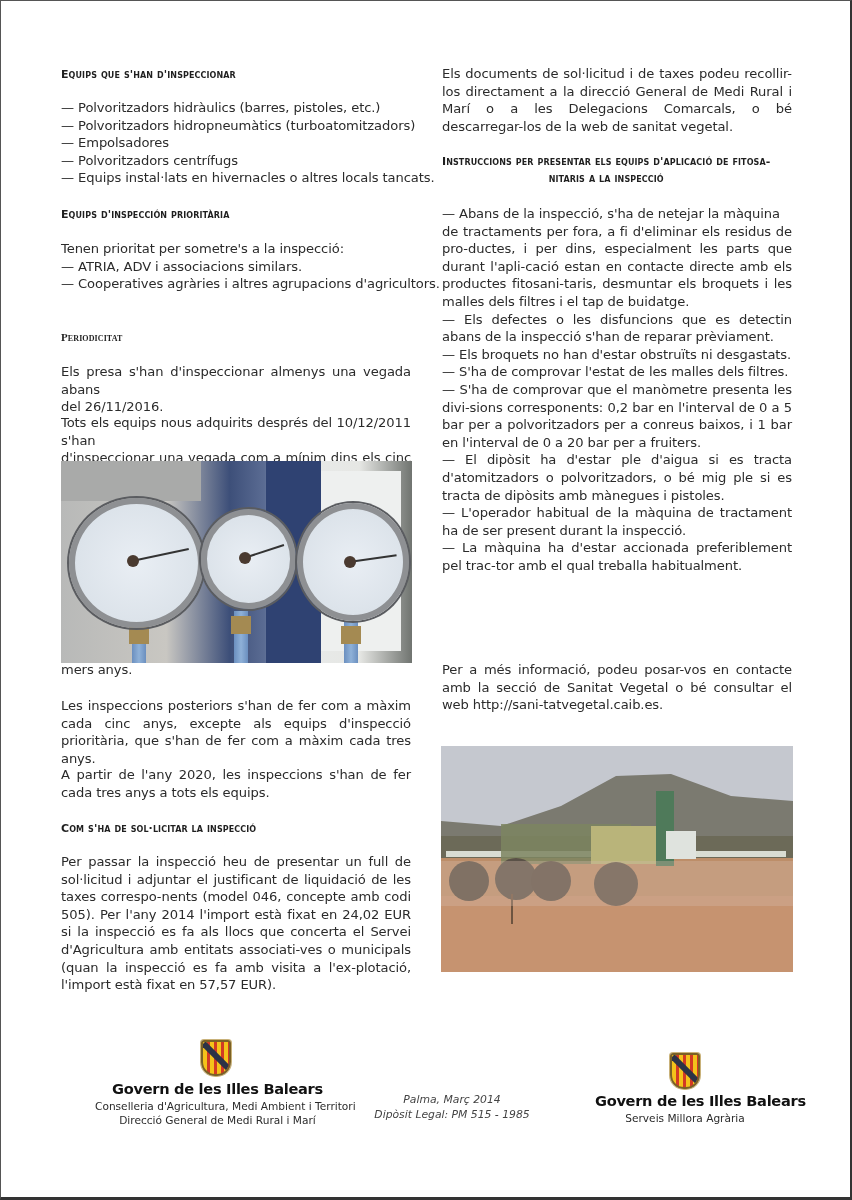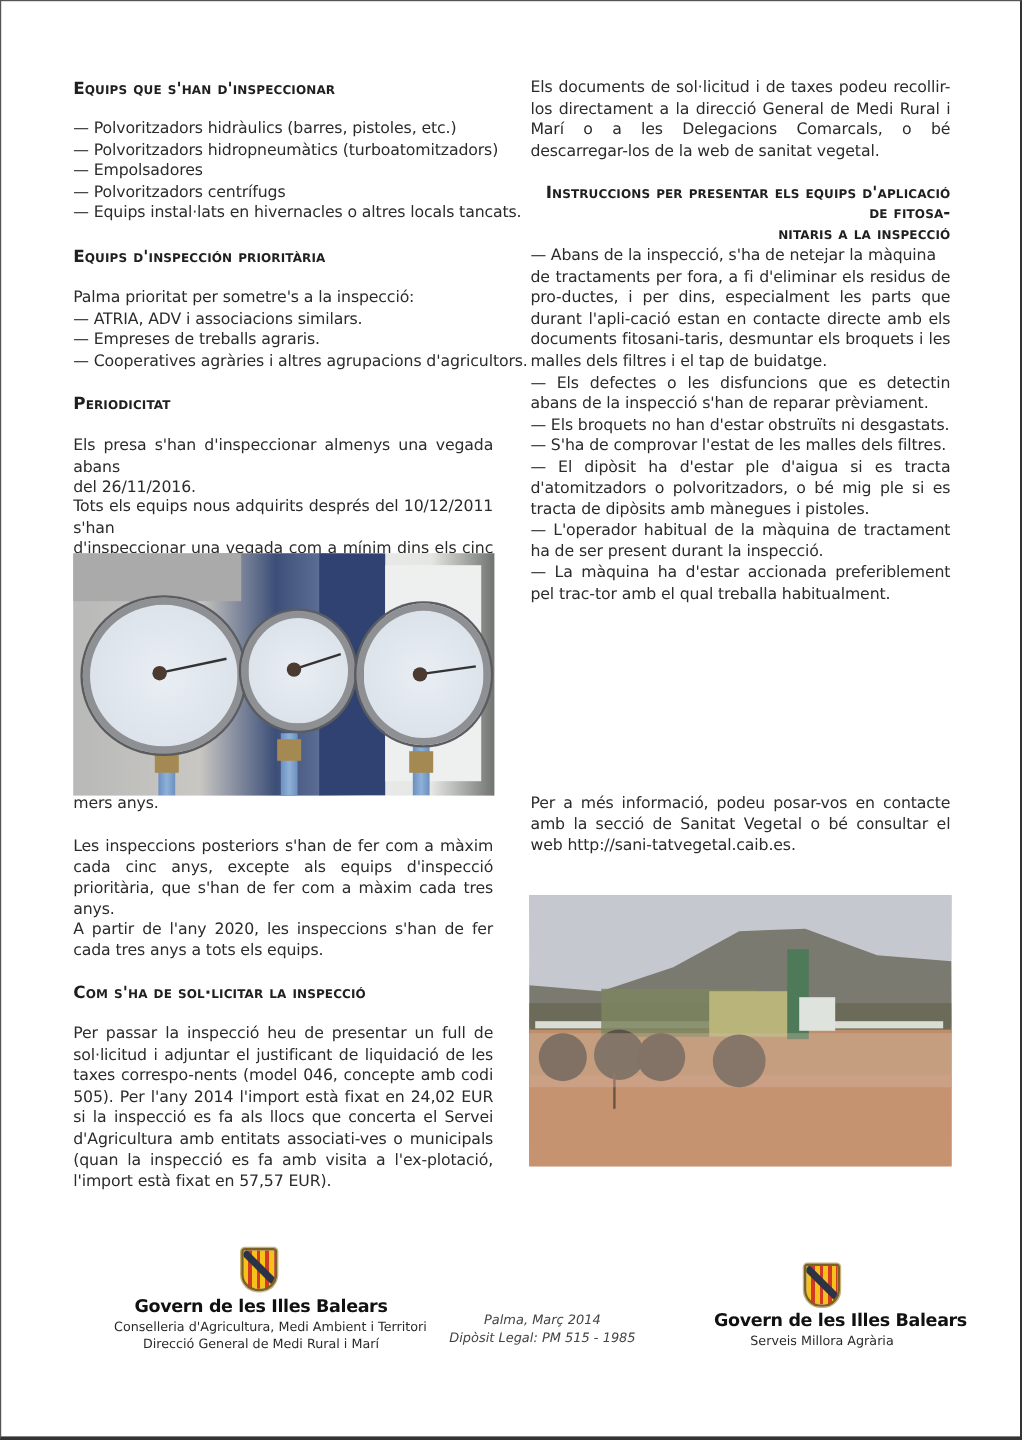--- a/index.html
+++ b/index.html
@@ -23,25 +23,25 @@
     text-align: justify;
     letter-spacing: -0.1px;
   }
   .col-left { left: 61px; top: 0; width: 350px; }
   .col-right { left: 442px; top: 0; width: 350px; }
 
   .heading {
     position: absolute;
     font-variant: small-caps;
     font-weight: bold;
-    font-size: 14px;
+    font-size: 11px;
     letter-spacing: 0.1px;
     line-height: 17px;
     color: #1f1f1f;
-    text-align: right;
+    text-align: center;
   }
   .block { position: absolute; left: 0; width: 100%; }
   .block p { text-align: justify; }
   .list-item { text-align: left; white-space: nowrap; }
   .bl { text-align: left; }
 
   .photo {
     position: absolute;
     overflow: hidden;
   }
@@ -86,27 +86,26 @@
   <div class="block" style="top:99px;">
     <div class="list-item">— Polvoritzadors hidràulics (barres, pistoles, etc.)</div>
     <div class="list-item">— Polvoritzadors hidropneumàtics (turboatomitzadors)</div>
     <div class="list-item">— Empolsadores</div>
     <div class="list-item">— Polvoritzadors centrífugs</div>
     <div class="list-item">— Equips instal·lats en hivernacles o altres locals tancats.</div>
   </div>
 
   <div class="heading" style="top:206px;">Equips d'inspección prioritària</div>
   <div class="block" style="top:240px;">
-    <div class="list-item">Palma prioritat per sometre's a la inspecció:</div>
+    <div class="list-item">Tenen prioritat per sometre's a la inspecció:</div>
     <div class="list-item">— ATRIA, ADV i associacions similars.</div>
-    <div class="list-item">— Empreses de treballs agraris.</div>
     <div class="list-item">— Cooperatives agràries i altres agrupacions d'agricultors.</div>
   </div>
 
-  <div class="heading" style="top:329px;">Periodicitat</div>
+  <div class="heading" style="top:329px;font-family:Liberation Serif, serif;">Periodicitat</div>
   <div class="block" style="top:363px;">
     <div style="text-align:justify; text-align-last:justify;">Els presa s'han d'inspeccionar almenys una vegada abans</div>
     <div class="bl">del 26/11/2016.</div>
   </div>
   <div class="block" style="top:414px;">
     <div style="text-align:justify; text-align-last:justify;">Tots els equips nous adquirits després del 10/12/2011 s'han</div>
     <div style="text-align:justify; text-align-last:justify;">d'inspeccionar una vegada com a mínim dins els cinc pri-</div>
   </div>
   <div class="block" style="top:661px;">
     <div class="bl">mers anys.</div>
@@ -154,24 +153,25 @@
     <p>Els documents de sol·licitud i de taxes podeu recollir-los directament a la direcció General de Medi Rural i Marí o a les Delegacions Comarcals, o bé descarregar-los de la web de sanitat vegetal.</p>
   </div>
 
   <div class="heading" style="top:153px;">
     <div>Instruccions per presentar els equips d'aplicació de fitosa-</div>
     <div>nitaris a la inspecció</div>
   </div>
 
   <div class="block" style="top:205px;">
     <p class="bl">— Abans de la inspecció, s'ha de netejar la màquina</p>
-    <p>de tractaments per fora, a fi d'eliminar els residus de pro-ductes, i per dins, especialment les parts que durant l'apli-cació estan en contacte directe amb els documents fitosani-taris, desmuntar els broquets i les malles dels filtres i el tap de buidatge.</p>
+    <p>de tractaments per fora, a fi d'eliminar els residus de pro-ductes, i per dins, especialment les parts que durant l'apli-cació estan en contacte directe amb els productes fitosani-taris, desmuntar els broquets i les malles dels filtres i el tap de buidatge.</p>
     <p>— Els defectes o les disfuncions que es detectin abans de la inspecció s'han de reparar prèviament.</p>
     <p class="bl">— Els broquets no han d'estar obstruïts ni desgastats.</p>
     <p class="bl">— S'ha de comprovar l'estat de les malles dels filtres.</p>
+    <p>— S'ha de comprovar que el manòmetre presenta les divi-sions corresponents: 0,2 bar en l'interval de 0 a 5 bar per a polvoritzadors per a conreus baixos, i 1 bar en l'interval de 0 a 20 bar per a fruiters.</p>
     <p>— El dipòsit ha d'estar ple d'aigua si es tracta d'atomitzadors o polvoritzadors, o bé mig ple si es tracta de dipòsits amb mànegues i pistoles.</p>
     <p>— L'operador habitual de la màquina de tractament ha de ser present durant la inspecció.</p>
     <p>— La màquina ha d'estar accionada preferiblement pel trac-tor amb el qual treballa habitualment.</p>
   </div>
 
   <div class="block" style="top:661px;">
     <p>Per a més informació, podeu posar-vos en contacte amb la secció de Sanitat Vegetal o bé consultar el web http://sani-tatvegetal.caib.es.</p>
   </div>
 </div>
 

